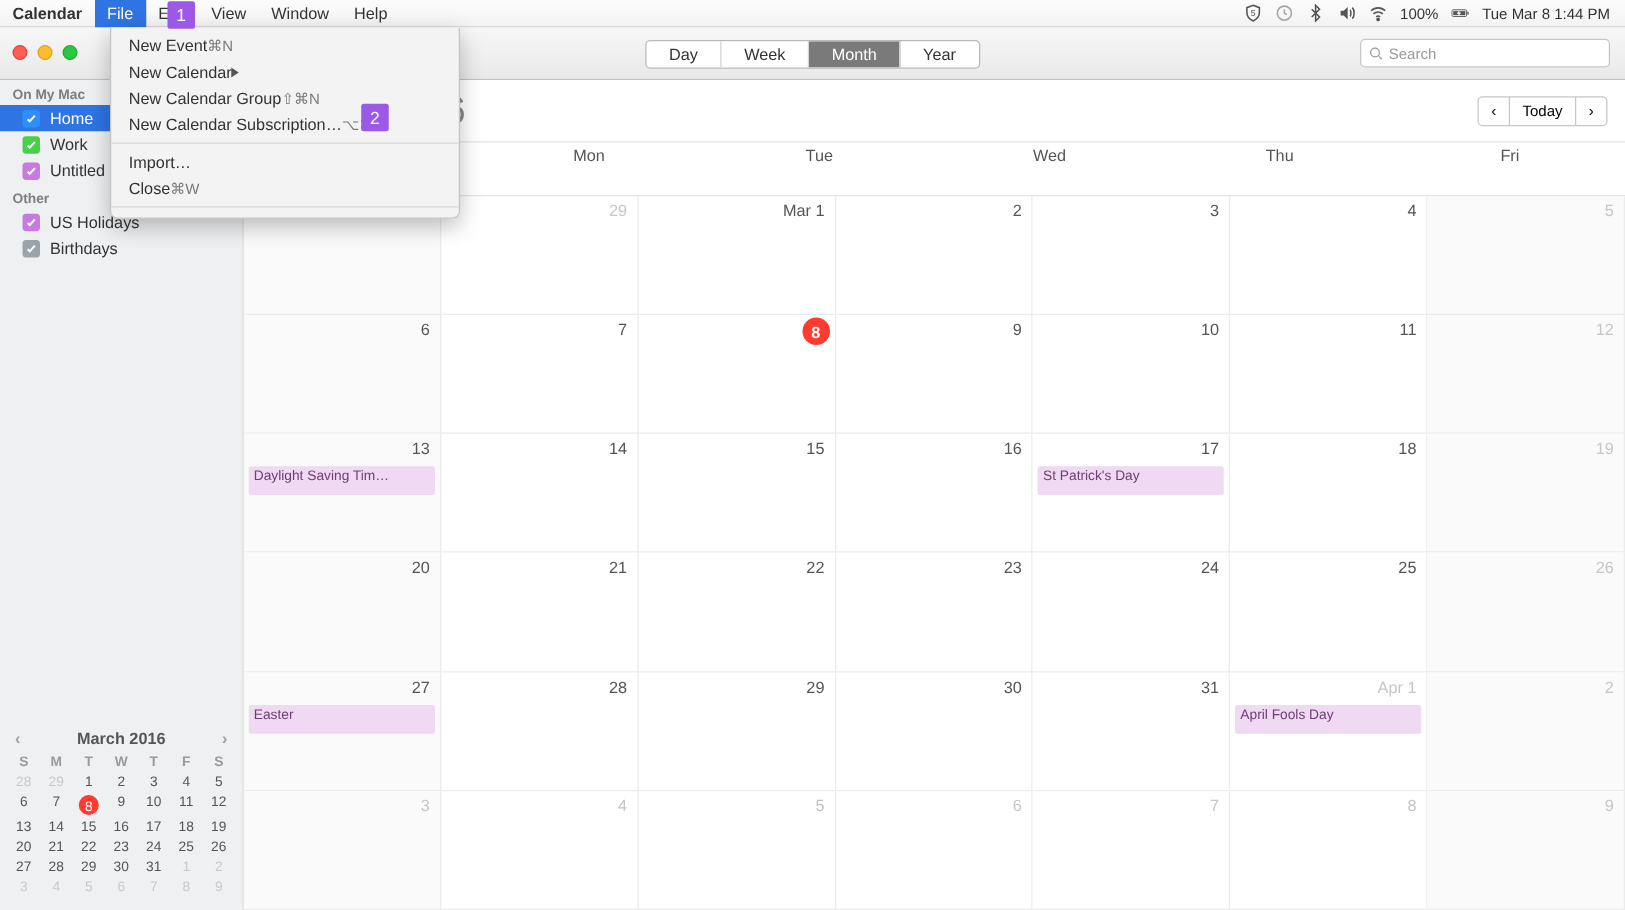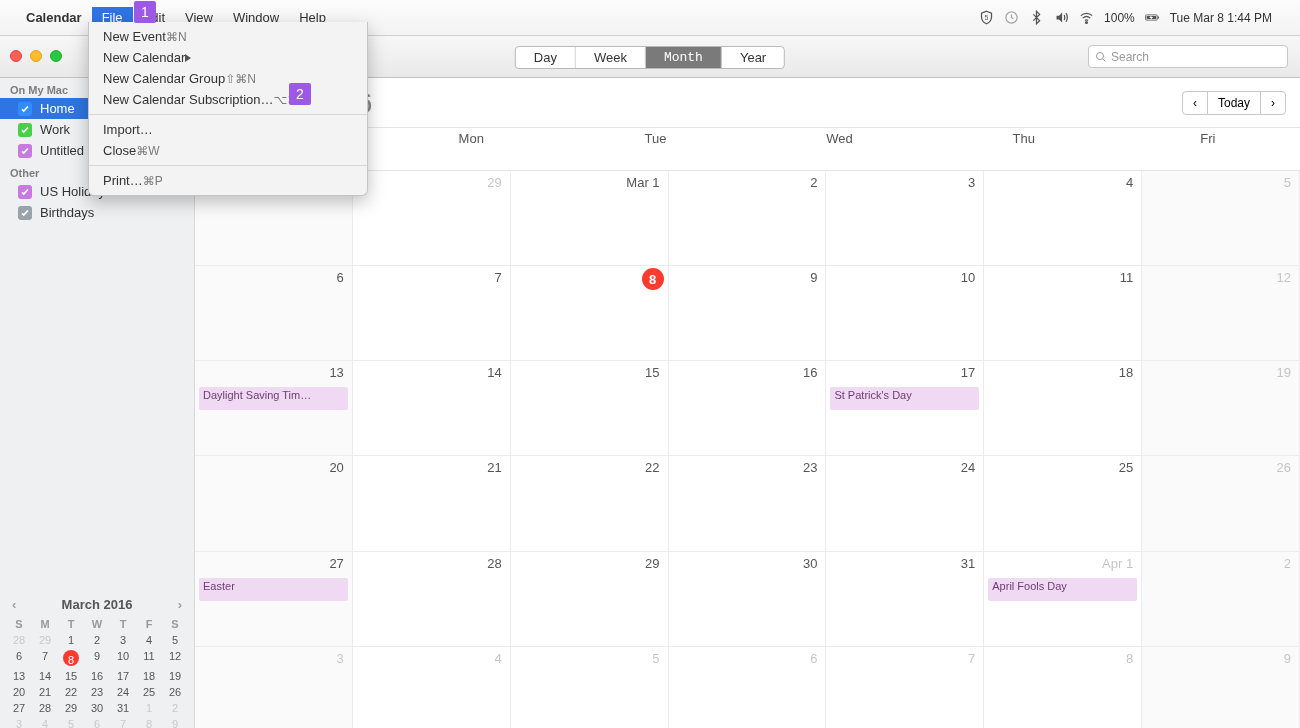--- a/index.html
+++ b/index.html
@@ -1,18 +1,18 @@
 <!DOCTYPE html>
 <html><head>
 <meta charset="utf-8">
 <style>
   * { box-sizing:border-box; margin:0; padding:0; font-family:-apple-system,"Helvetica Neue",Arial,sans-serif; }
   html,body{width:1300px;height:728px;overflow:hidden;background:#fff;color:#333;}
   
-  .menubar{height:36px;background:linear-gradient(#fcfcfc,#f3f3f3);border-bottom:1px solid #cfcfcf;display:flex;align-items:center;font-size:13px;padding:16px;}
+  .menubar{height:22px;background:linear-gradient(#fcfcfc,#f3f3f3);border-bottom:1px solid #cfcfcf;display:flex;align-items:center;font-size:13px;padding:0;}
   .menubar .m{padding:0 10px;height:22px;line-height:22px;cursor:default;}
   .menubar .m.bold{font-weight:600;}
   .menubar .m.active{background:#2f74e3;color:#fff;}
   .menubar .spacer{flex:1;}
   .menubar .status{display:flex;align-items:center;gap:10px;padding-right:12px;font-size:12px;}
   .menubar .status span{display:inline-flex;align-items:center;gap:4px;}
   .sicon{width:15px;height:15px;display:inline-block;}
   
   .dropdown{position:absolute;left:88px;top:22px;width:280px;background:#f3f3f3;border:1px solid #c5c5c5;border-top:none;border-radius:0 0 6px 6px;box-shadow:0 6px 18px rgba(0,0,0,.25);font-size:13px;padding:4px 0;z-index:100;}
   .dropdown .mi{display:flex;align-items:center;padding:3px 14px;cursor:default;}
@@ -24,21 +24,21 @@
   
   .toolbar{position:relative;height:42px;background:linear-gradient(#f7f7f7,#e9e9e9);border-bottom:1px solid #c3c3c3;}
   .traffic{position:absolute;left:10px;top:14px;display:flex;gap:8px;}
   .traffic span{width:12px;height:12px;border-radius:50%;}
   .tl-r{background:#ff5f57;border:1px solid #e24238;}
   .tl-y{background:#ffbd2e;border:1px solid #e1a116;}
   .tl-g{background:#28c940;border:1px solid #1dad2b;}
   .seg{position:absolute;left:50%;top:10px;transform:translateX(-50%);display:flex;border:1px solid #b9b9b9;border-radius:4px;overflow:hidden;background:#fff;}
   .seg div{padding:3px 18px;font-size:13px;border-right:1px solid #d3d3d3;cursor:default;}
   .seg div:last-child{border-right:none;}
-  .seg .on{background:#7a7a7a;color:#fff;font-family:Liberation Mono, monospace;}
+  .seg .on{background:#7a7a7a;color:#fff;}
   .search{position:absolute;right:12px;top:9px;width:200px;height:23px;border:1px solid #c7c7c7;border-radius:4px;background:#fff;display:flex;align-items:center;padding:0 6px;color:#9a9a9a;font-size:12px;gap:4px;}
   
   .app{display:flex;height:664px;}
   .sidebar{width:195px;background:#eef0f1;border-right:1px solid #d9d9d9;display:flex;flex-direction:column;font-size:13px;}
   .sb-head{font-size:11px;color:#7d7d7d;font-weight:600;padding:6px 10px 2px;}
   .cal-item{display:flex;align-items:center;gap:8px;padding:3px 10px 3px 18px;}
   .cal-item.sel{background:#2f74e3;color:#fff;}
   .chk{width:14px;height:14px;border-radius:3px;flex:none;display:flex;align-items:center;justify-content:center;}
   .chk svg{width:10px;height:10px;}
   .mini{margin-top:auto;padding:8px 6px 10px;}
@@ -142,24 +142,20 @@
     </div>
     <hr>
     <div class="mi">
       <span>Import…</span>
     </div>
     <div class="mi">
       <span>Close</span>
       <span class="sc">⌘W</span>
     </div>
     <hr>
-    <div class="mi">
-      <span>Print…</span>
-      <span class="sc">⌘P</span>
-    </div>
   </div>
 
 <div class="callout" style="left:134px;top:1px">1</div>
 <div class="callout" style="left:289px;top:83px">2</div>
 
 <div class="toolbar">
   <div class="traffic">
     <span class="tl-r"></span>
     <span class="tl-y"></span>
     <span class="tl-g"></span>

